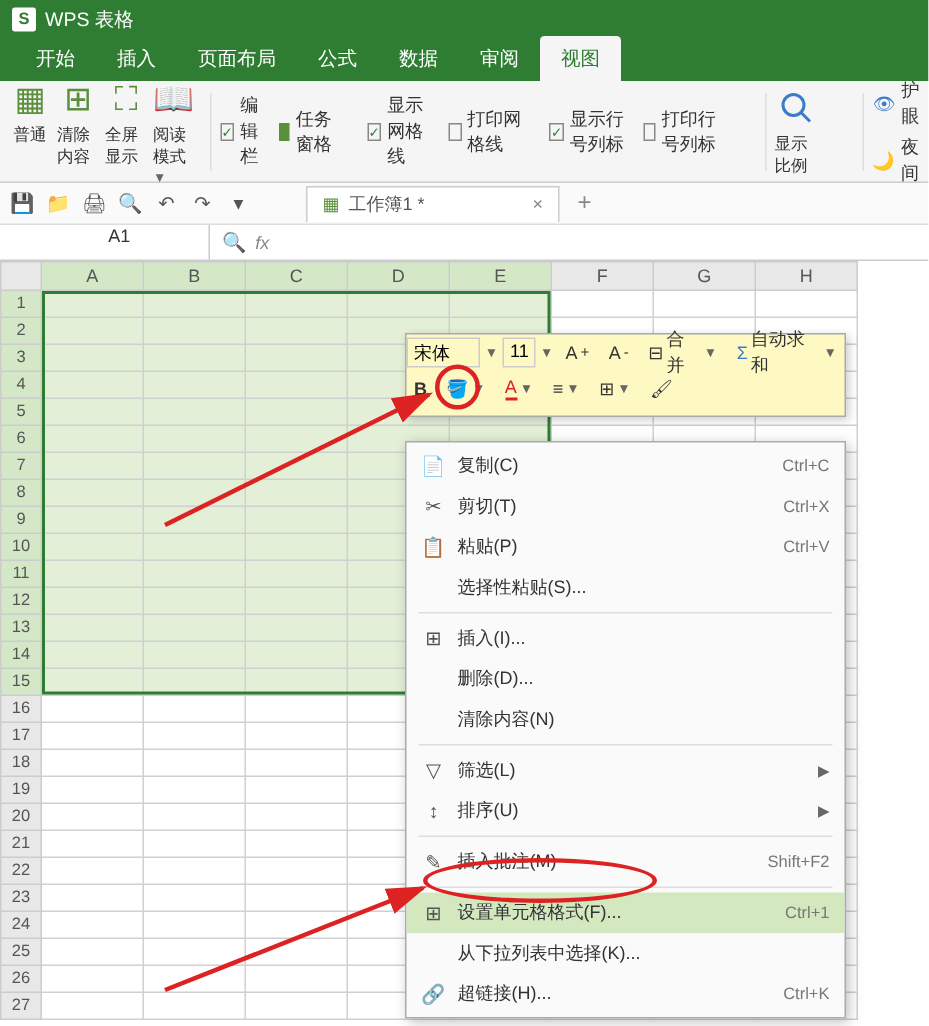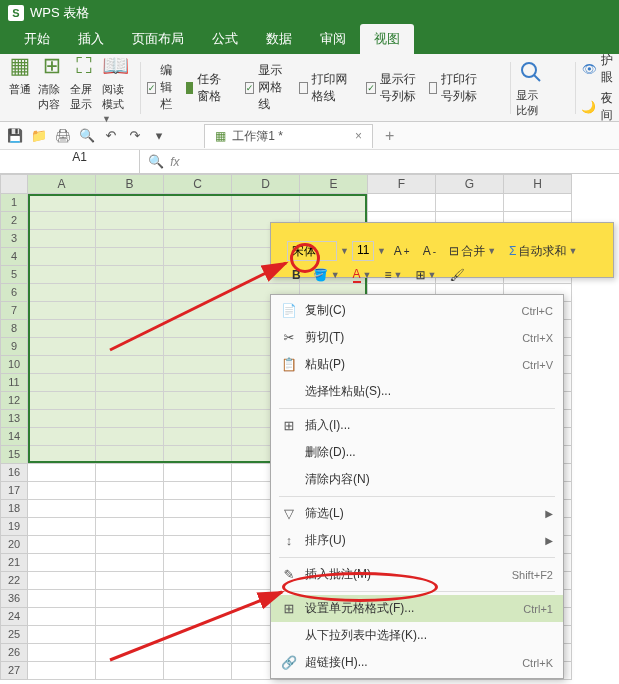--- a/index.html
+++ b/index.html
@@ -49,21 +49,21 @@
     .ch.sel { background:#d4e8c8; }
     .rows { }
     .row { display:flex; height:18px; }
     .rh { width:28px; height:18px; background:#e8e8e8; border:1px solid #ccc; border-top:none; text-align:center; font-size:11px; color:#555; line-height:16px; }
     .rh.sel { background:#d4e8c8; }
     .cell { width:68px; height:18px; border:1px solid #d0d0d0; border-top:none; border-left:none; }
     .cell.sel { background:#e3efd7; }
     .selborder { position:absolute; border:2px solid #2e7d32; pointer-events:none; }
     
     
-    .minitb { position:absolute; left:270px; top:222px; width:344px; height:56px; background:#fde047; border:1px solid #aaa; box-shadow:2px 2px 6px rgba(0,0,0,.2); padding:16px; }
+    .minitb { position:absolute; left:270px; top:222px; width:294px; height:56px; background:#fef9c3; border:1px solid #aaa; box-shadow:2px 2px 6px rgba(0,0,0,.2); padding:0; }
     .minitb .mrow { display:flex; align-items:center; gap:3px; height:24px; }
     .minitb .mbtn { padding:2px 4px; font-size:12px; color:#333; border:1px solid transparent; display:flex; align-items:center; gap:2px; cursor:pointer; }
     .minitb select, .minitb .selbox { border:1px solid #ccc; font-size:12px; padding:1px 4px; height:20px; }
     .dd { font-size:9px; color:#666; }
     
     
     .ctxmenu { position:absolute; left:270px; top:294px; width:294px; background:#fafafa; border:1px solid #aaa; box-shadow:2px 2px 8px rgba(0,0,0,.25); padding:2px 0; }
     .ctxmenu .mitem { display:flex; align-items:center; height:27px; padding:0 10px 0 8px; font-size:12px; color:#333; cursor:pointer; }
     .ctxmenu .mitem.hl { background:#d4e8c0; }
     .ctxmenu .micon { width:20px; font-size:13px; color:#555; text-align:center; margin-right:6px; }
@@ -417,21 +417,21 @@
         <div class="cell"></div>
         <div class="cell"></div>
         <div class="cell"></div>
         <div class="cell"></div>
         <div class="cell"></div>
         <div class="cell"></div>
         <div class="cell"></div>
         <div class="cell"></div>
       </div>
       <div class="row">
-        <div class="rh">36</div>
+        <div class="rh">23</div>
         <div class="cell"></div>
         <div class="cell"></div>
         <div class="cell"></div>
         <div class="cell"></div>
         <div class="cell"></div>
         <div class="cell"></div>
         <div class="cell"></div>
         <div class="cell"></div>
       </div>
       <div class="row">

